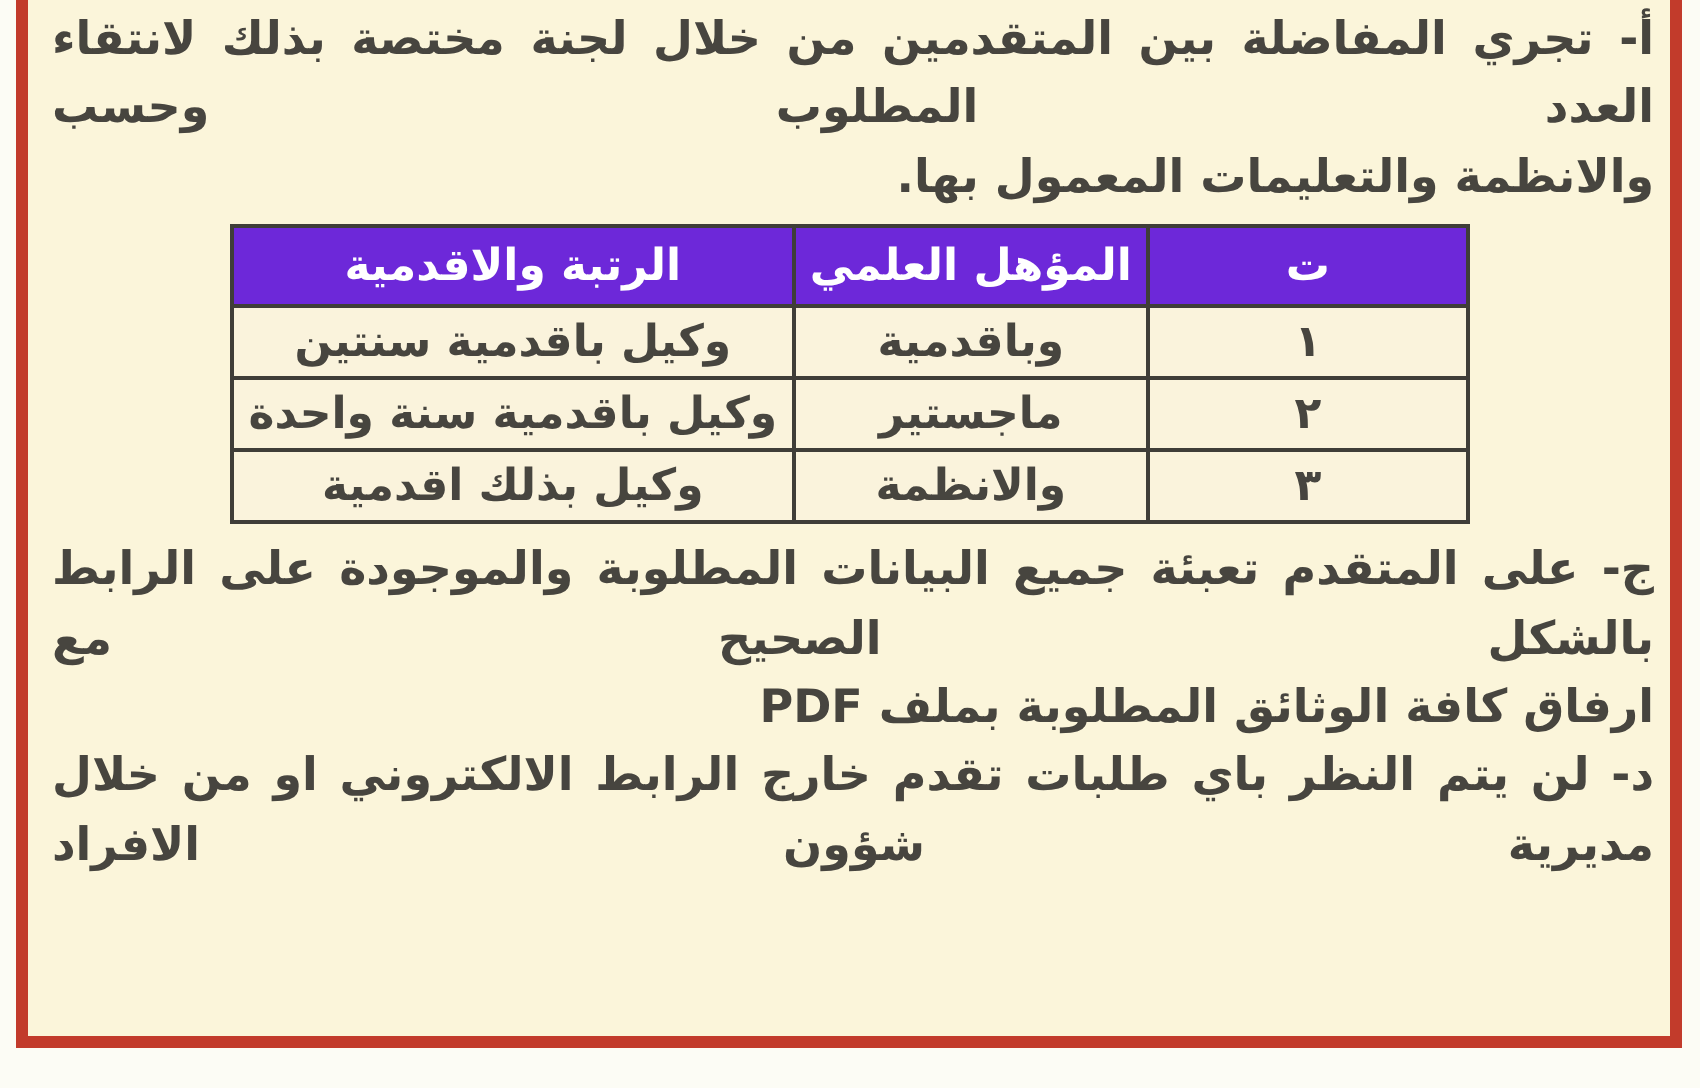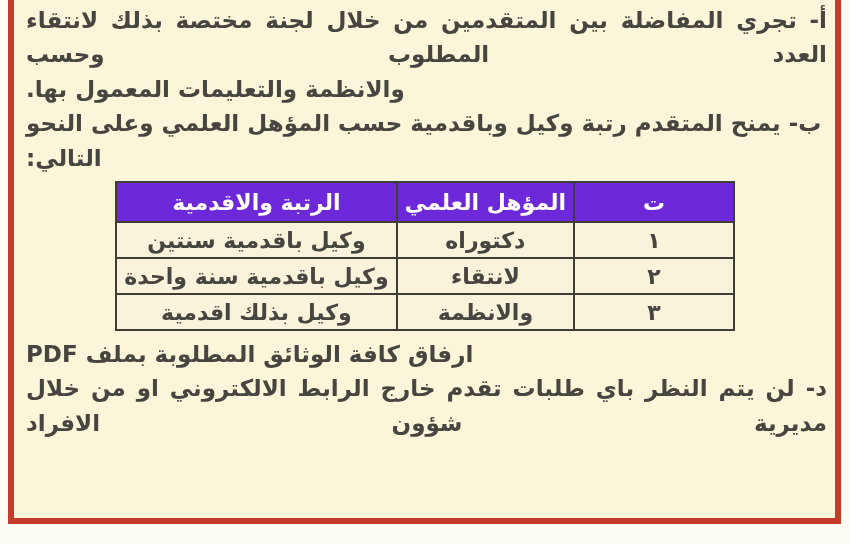--- a/index.html
+++ b/index.html
@@ -35,21 +35,21 @@
     top: 0; right: 0; left: 0; bottom: 0;
     direction: rtl;
     padding: 7px 8px 0 12px;
     box-sizing: border-box;
   }
   .line {
     font-size: 23px;
     font-weight: bold;
     color: #47453f;
     line-height: 34.4px;
-    text-align: left;
+    text-align: right;
     letter-spacing: 0;
   }
   .line.justify {
     text-align: justify;
     text-align-last: justify;
   }
   table.qual-table {
     border-collapse: collapse;
     table-layout: fixed;
     width: 620px;
@@ -81,48 +81,48 @@
 </head>
 <body>
 
 <div class="page">
   <div class="doc-frame">
     <div class="content">
 
       <div class="line justify">أ- تجري المفاضلة بين المتقدمين من خلال لجنة مختصة بذلك لانتقاء العدد المطلوب وحسب</div>
       <div class="line">والانظمة والتعليمات المعمول بها.</div>
 
-      <div class="line">ب- يمنح المتقدم رتبة وكيل وباقدمية حسب المؤهل العلمي وعلى النحو التالي:</div>
 
       <table class="qual-table">
         <thead>
           <tr>
             <th class="col-serial">ت</th>
             <th class="col-qual">المؤهل العلمي</th>
             <th class="col-rank">الرتبة والاقدمية</th>
           </tr>
         </thead>
         <tbody>
           <tr>
             <td class="col-serial">١</td>
-            <td class="col-qual">دكتوراه</td>
+            <td class="col-qual">وباقدمية</td>
             <td class="col-rank">وكيل باقدمية سنتين</td>
           </tr>
           <tr>
             <td class="col-serial">٢</td>
-            <td class="col-qual">لانتقاء</td>
+            <td class="col-qual">ماجستير</td>
             <td class="col-rank">وكيل باقدمية سنة واحدة</td>
           </tr>
           <tr>
             <td class="col-serial">٣</td>
             <td class="col-qual">والانظمة</td>
             <td class="col-rank">وكيل بذلك اقدمية</td>
           </tr>
         </tbody>
       </table>
 
+      <div class="line justify">ج- على المتقدم تعبئة جميع البيانات المطلوبة والموجودة على الرابط بالشكل الصحيح مع</div>
       <div class="line">ارفاق كافة الوثائق المطلوبة بملف PDF</div>
 
       <div class="line justify">د- لن يتم النظر باي طلبات تقدم خارج الرابط الالكتروني او من خلال مديرية شؤون الافراد</div>
 
     </div>
   </div>
 </div>
 
 </body></html>

